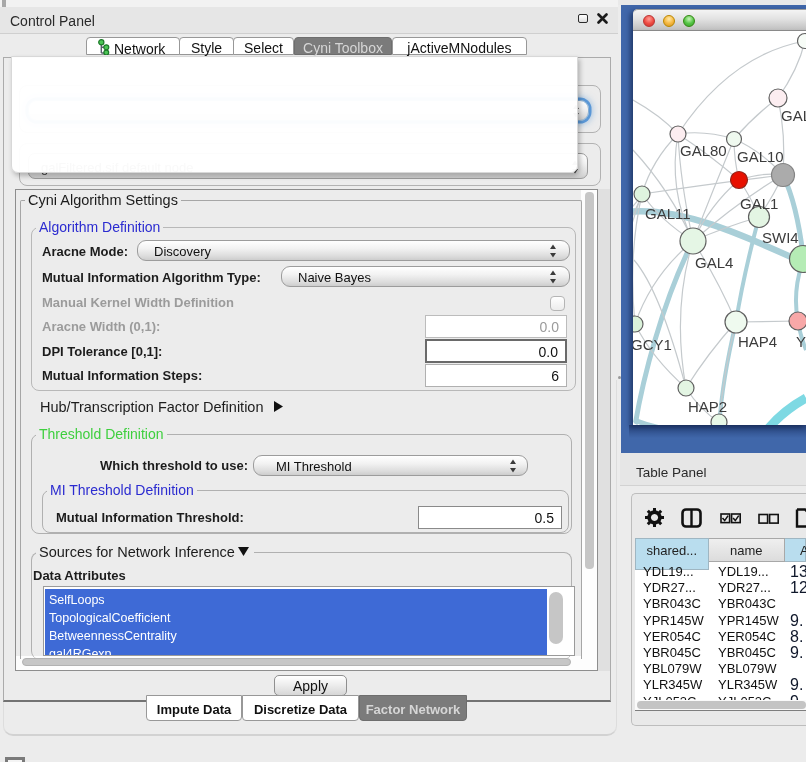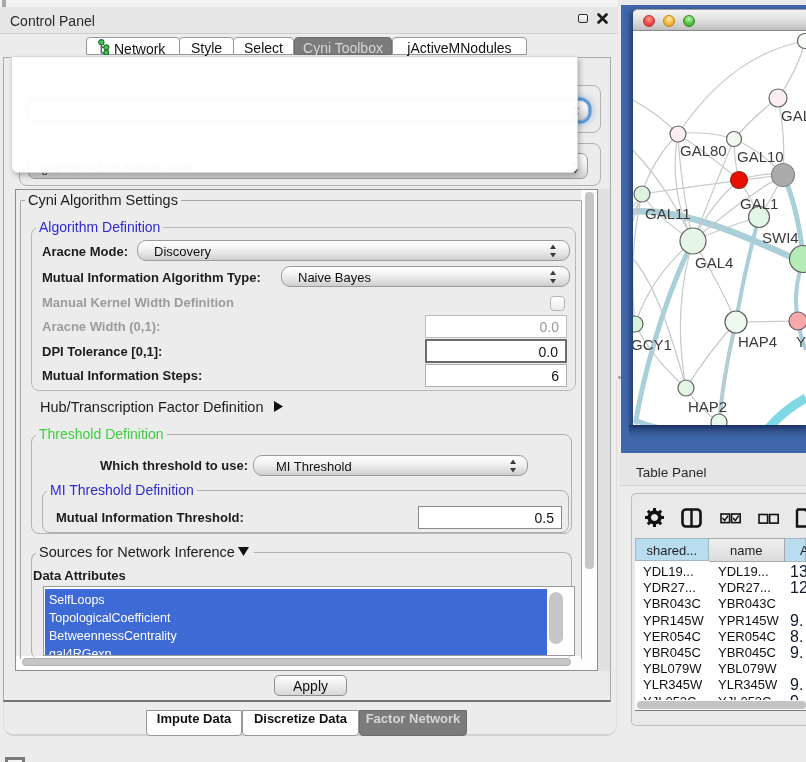--- a/index.html
+++ b/index.html
@@ -6,21 +6,21 @@
 .dis{color:#9b9b9b;}
 .combo{position:absolute;height:21px;border:1px solid #9c9c9c;border-radius:9px;background:linear-gradient(#ffffff,#f2f2f2 40%,#dcdcdc 80%,#cdcdcd);box-sizing:border-box;font-size:13px;color:#111;}
 .combo .ct{position:absolute;left:16px;top:3px;}
 .combo .ar{position:absolute;right:8px;top:3px;width:8px;height:14px;}
 .fld{position:absolute;background:#fff;border:1px solid #b0b0b0;box-sizing:border-box;font-size:14px;color:#111;text-align:right;}
 .fld span{position:absolute;right:7px;top:3px;}
 .gbox{position:absolute;border:1px solid #b2b2b2;border-radius:8px;}
 .gtitle{position:absolute;top:-9px;background:#ececec;padding:0 3px;font-size:14px;white-space:nowrap;}
 .tab{position:absolute;box-sizing:border-box;background:#fff;border:1px solid #989898;font-size:13px;color:#111;text-align:center;}
 .ttop{border-radius:4px 4px 0 0;height:18px;top:37px;padding-top:2px;font-size:14px;}
-.tbot{border-radius:0 0 4px 4px;height:26px;top:710px;font-weight:bold;}
+.tbot{border-radius:0 0 4px 4px;height:26px;top:695px;padding-top:6px;font-weight:bold;}
 .tsel{background:#7b7b7b;color:#d6d6d6;border-color:#6e6e6e;}
 </style></head>
 <body>
 
 <div class="abs" style="left:0;top:0;width:620px;height:762px;background:#ececec;"></div>
 <div class="abs" style="left:0;top:0;width:618px;height:7px;background:#f2f2f2;"></div>
 <div class="abs" style="left:2px;top:0;width:4px;height:7px;background:#a8a8a8;"></div>
 
 <div class="abs" style="left:0;top:7px;width:618px;height:26px;background:#e6e6e6;border-bottom:1px solid #cfcfcf;">
   <div class="abs" style="left:10px;top:6px;font-size:14px;color:#2a2a2a;">Control Panel</div>
@@ -281,21 +281,21 @@
     <rect x="114" y="6.5" width="8.6" height="8.6"></rect>
       <rect x="124.6" y="6.5" width="8.6" height="8.6"></rect>
   </g>
   <path d="M77.5 10 l2.2 2.6 3.4-5" stroke="#111" stroke-width="1.5" fill="none"></path>
   <path d="M88.1 10 l2.2 2.6 3.4-5" stroke="#111" stroke-width="1.5" fill="none"></path>
   <path d="M152 1.5 h8 l3 3" fill="none" stroke="#111" stroke-width="2.4"></path>
   <path d="M152 1.5 v17 h10" fill="none" stroke="#111" stroke-width="2.4"></path>
 </svg>
 
 <div class="abs" style="left:635px;top:538px;width:171px;height:173px;background:#fff;border-bottom:1.5px solid #7e7e7e;box-sizing:border-box;overflow:hidden;">
-  <div class="abs" style="left:0;top:0;width:73.5px;height:23px;background:#b9ddee;border:1px solid #9fb6c2;box-sizing:border-box;text-align:center;font-size:13px;color:#222;padding-top:4px;">shared...</div>
+  <div class="abs" style="left:0;top:0;width:73.5px;height:32px;background:#b9ddee;border:1px solid #9fb6c2;box-sizing:border-box;text-align:center;font-size:13px;color:#222;padding-top:4px;">shared...</div>
   <div class="abs" style="left:73.5px;top:0;width:76.5px;height:24px;background:linear-gradient(#efefef,#dcdcdc);border:1px solid #a8a8a8;border-left:none;box-sizing:border-box;text-align:center;font-size:13px;color:#222;padding-top:4px;">name</div>
   <div class="abs" style="left:150px;top:0;width:21px;height:24px;background:#b9ddee;border:1px solid #9fb6c2;border-left:none;box-sizing:border-box;font-size:13px;color:#222;padding:4px 0 0 15px;">A</div>
   <div class="abs" style="left:0;top:24px;width:171px;height:138px;overflow:hidden;">
     <div class="abs" style="left:8px;top:2px;font-size:13px;color:#111;line-height:16.2px;">YDL19...<br>YDR27...<br>YBR043C<br>YPR145W<br>YER054C<br>YBR045C<br>YBL079W<br>YLR345W<br>YJL053C</div>
     <div class="abs" style="left:83px;top:2px;font-size:13px;color:#111;line-height:16.2px;">YDL19...<br>YDR27...<br>YBR043C<br>YPR145W<br>YER054C<br>YBR045C<br>YBL079W<br>YLR345W<br>YJL053C</div>
     <div class="abs" style="left:155px;top:2px;font-size:16px;color:#0f172a;line-height:16.2px;">13<br>12<br><br>9.<br>8.<br>9.<br><br>9.<br>9.</div>
   </div>
   <div class="abs" style="left:0;top:162px;width:171px;height:11px;background:#fafafa;"></div>
   <div class="abs" style="left:2px;top:163px;width:169px;height:8px;background:#c4c4c4;border-radius:4px;"></div>
 </div>

